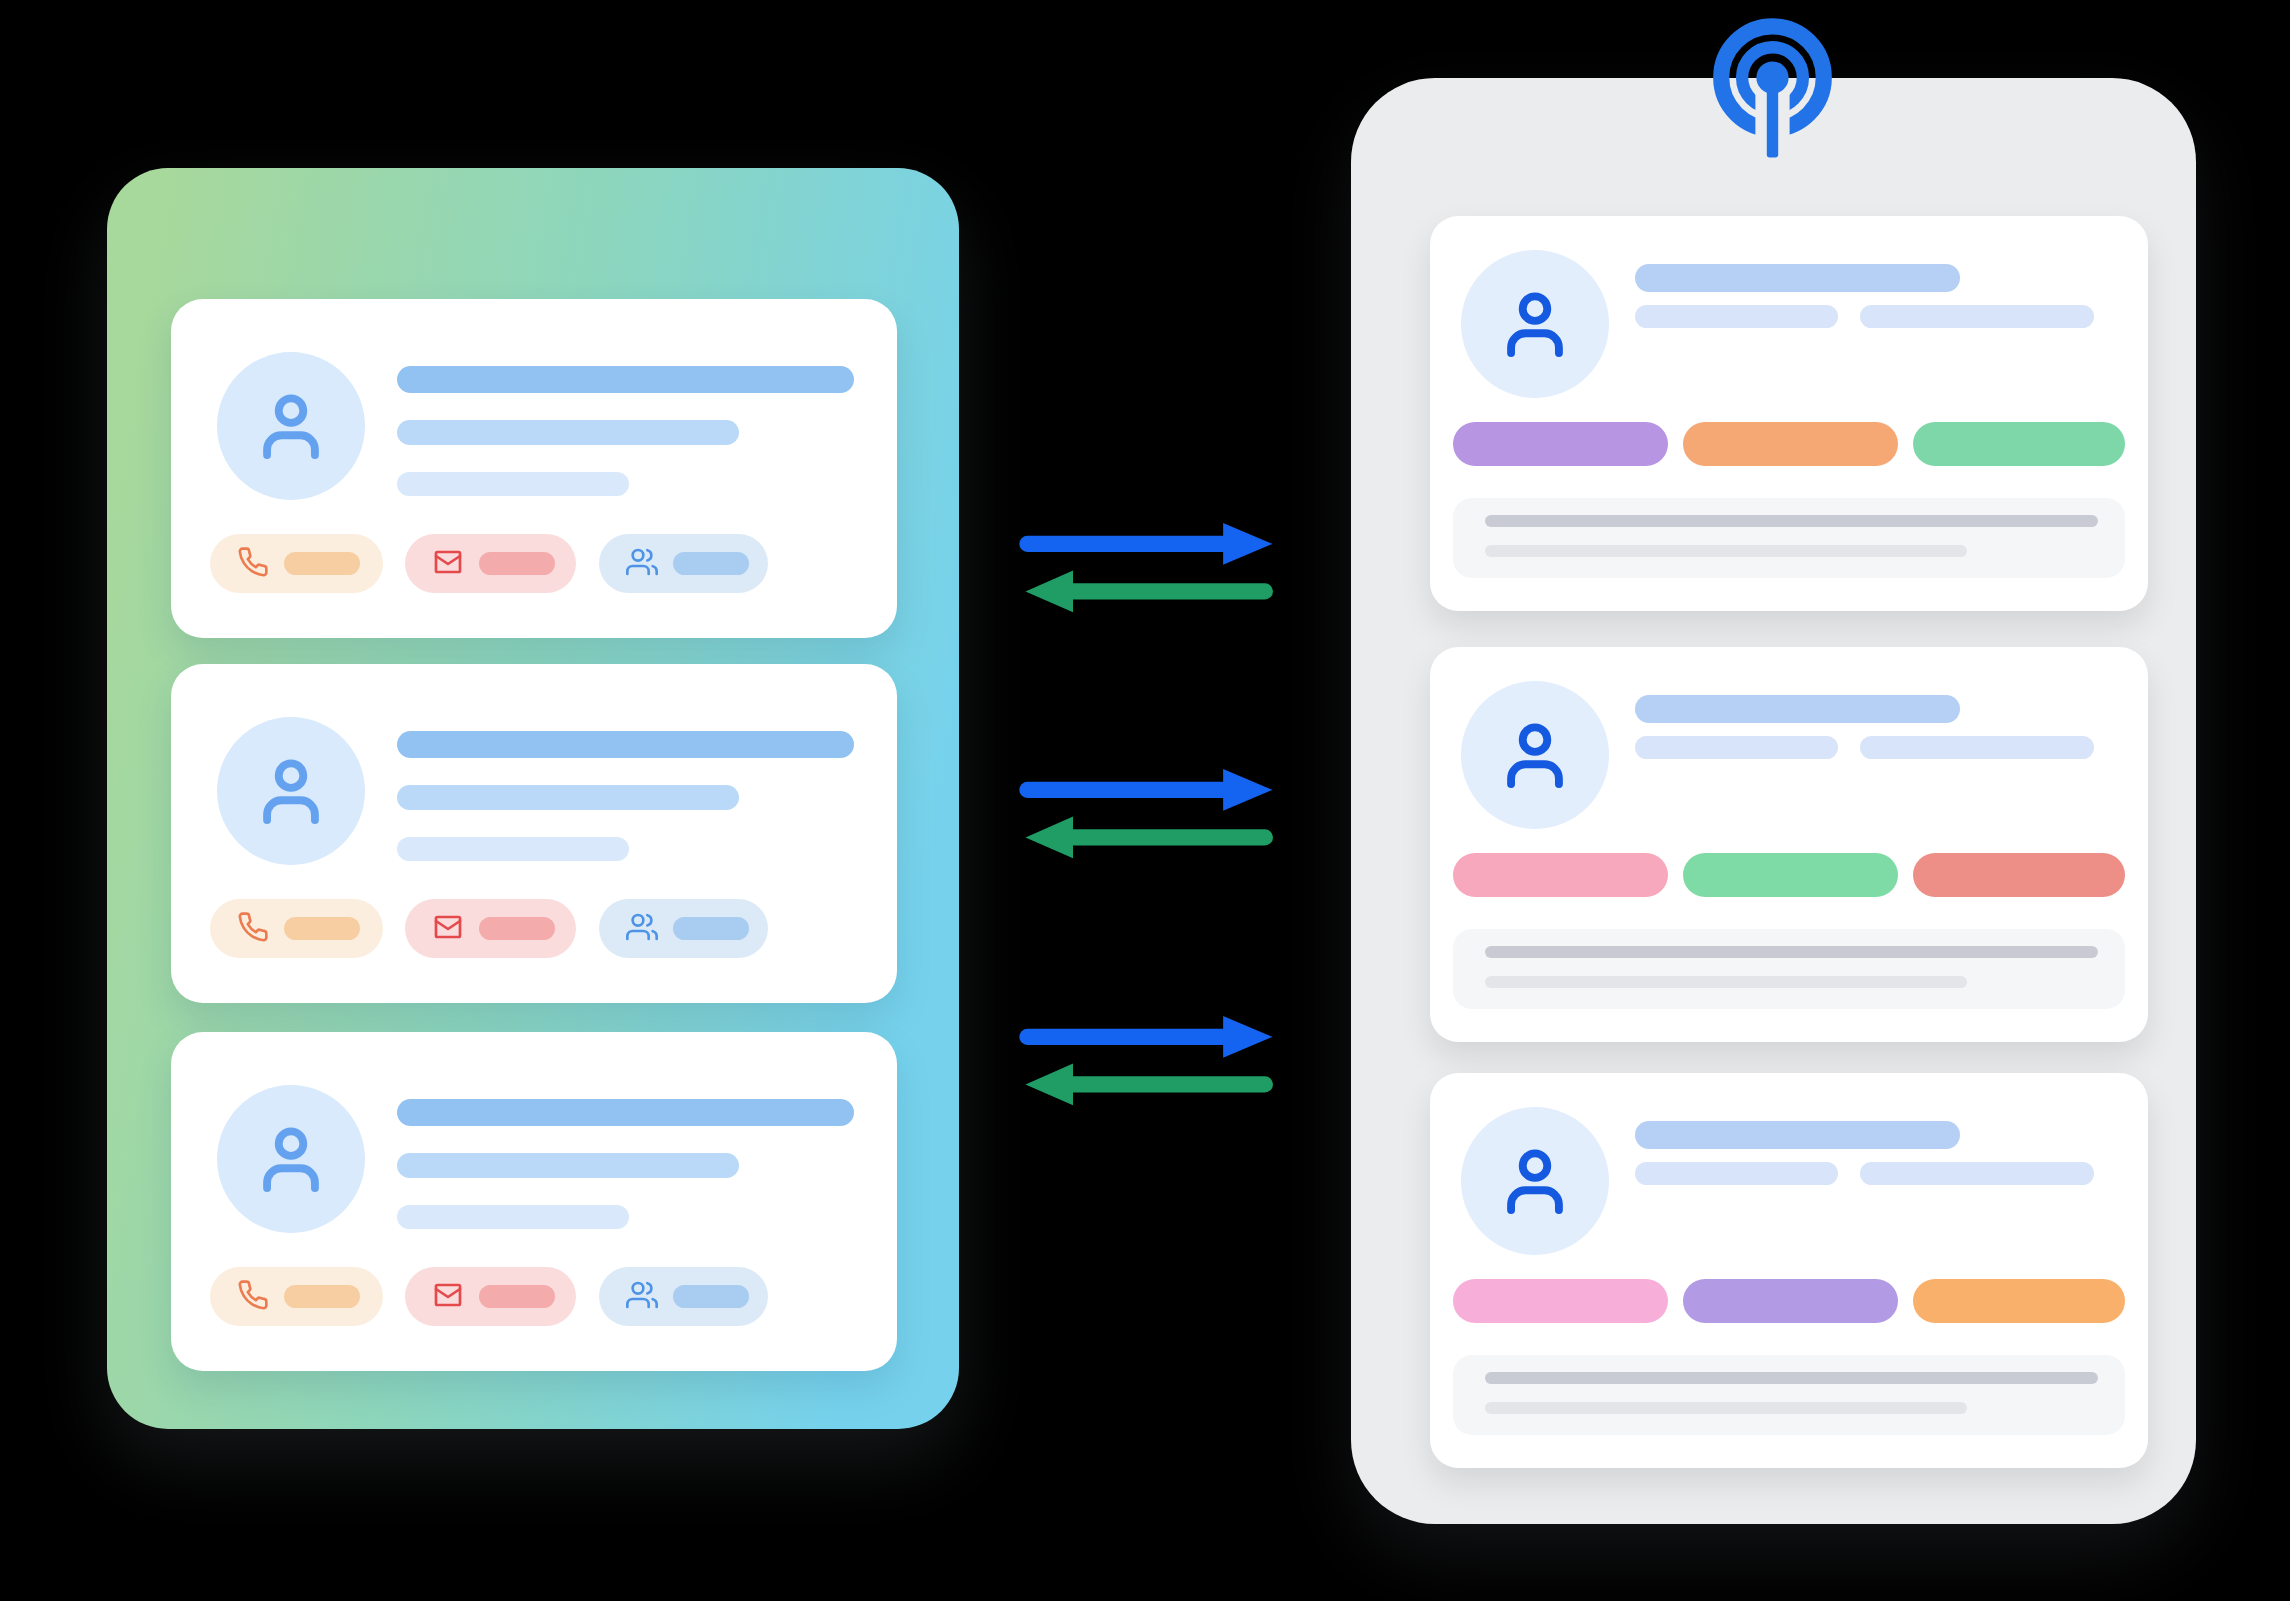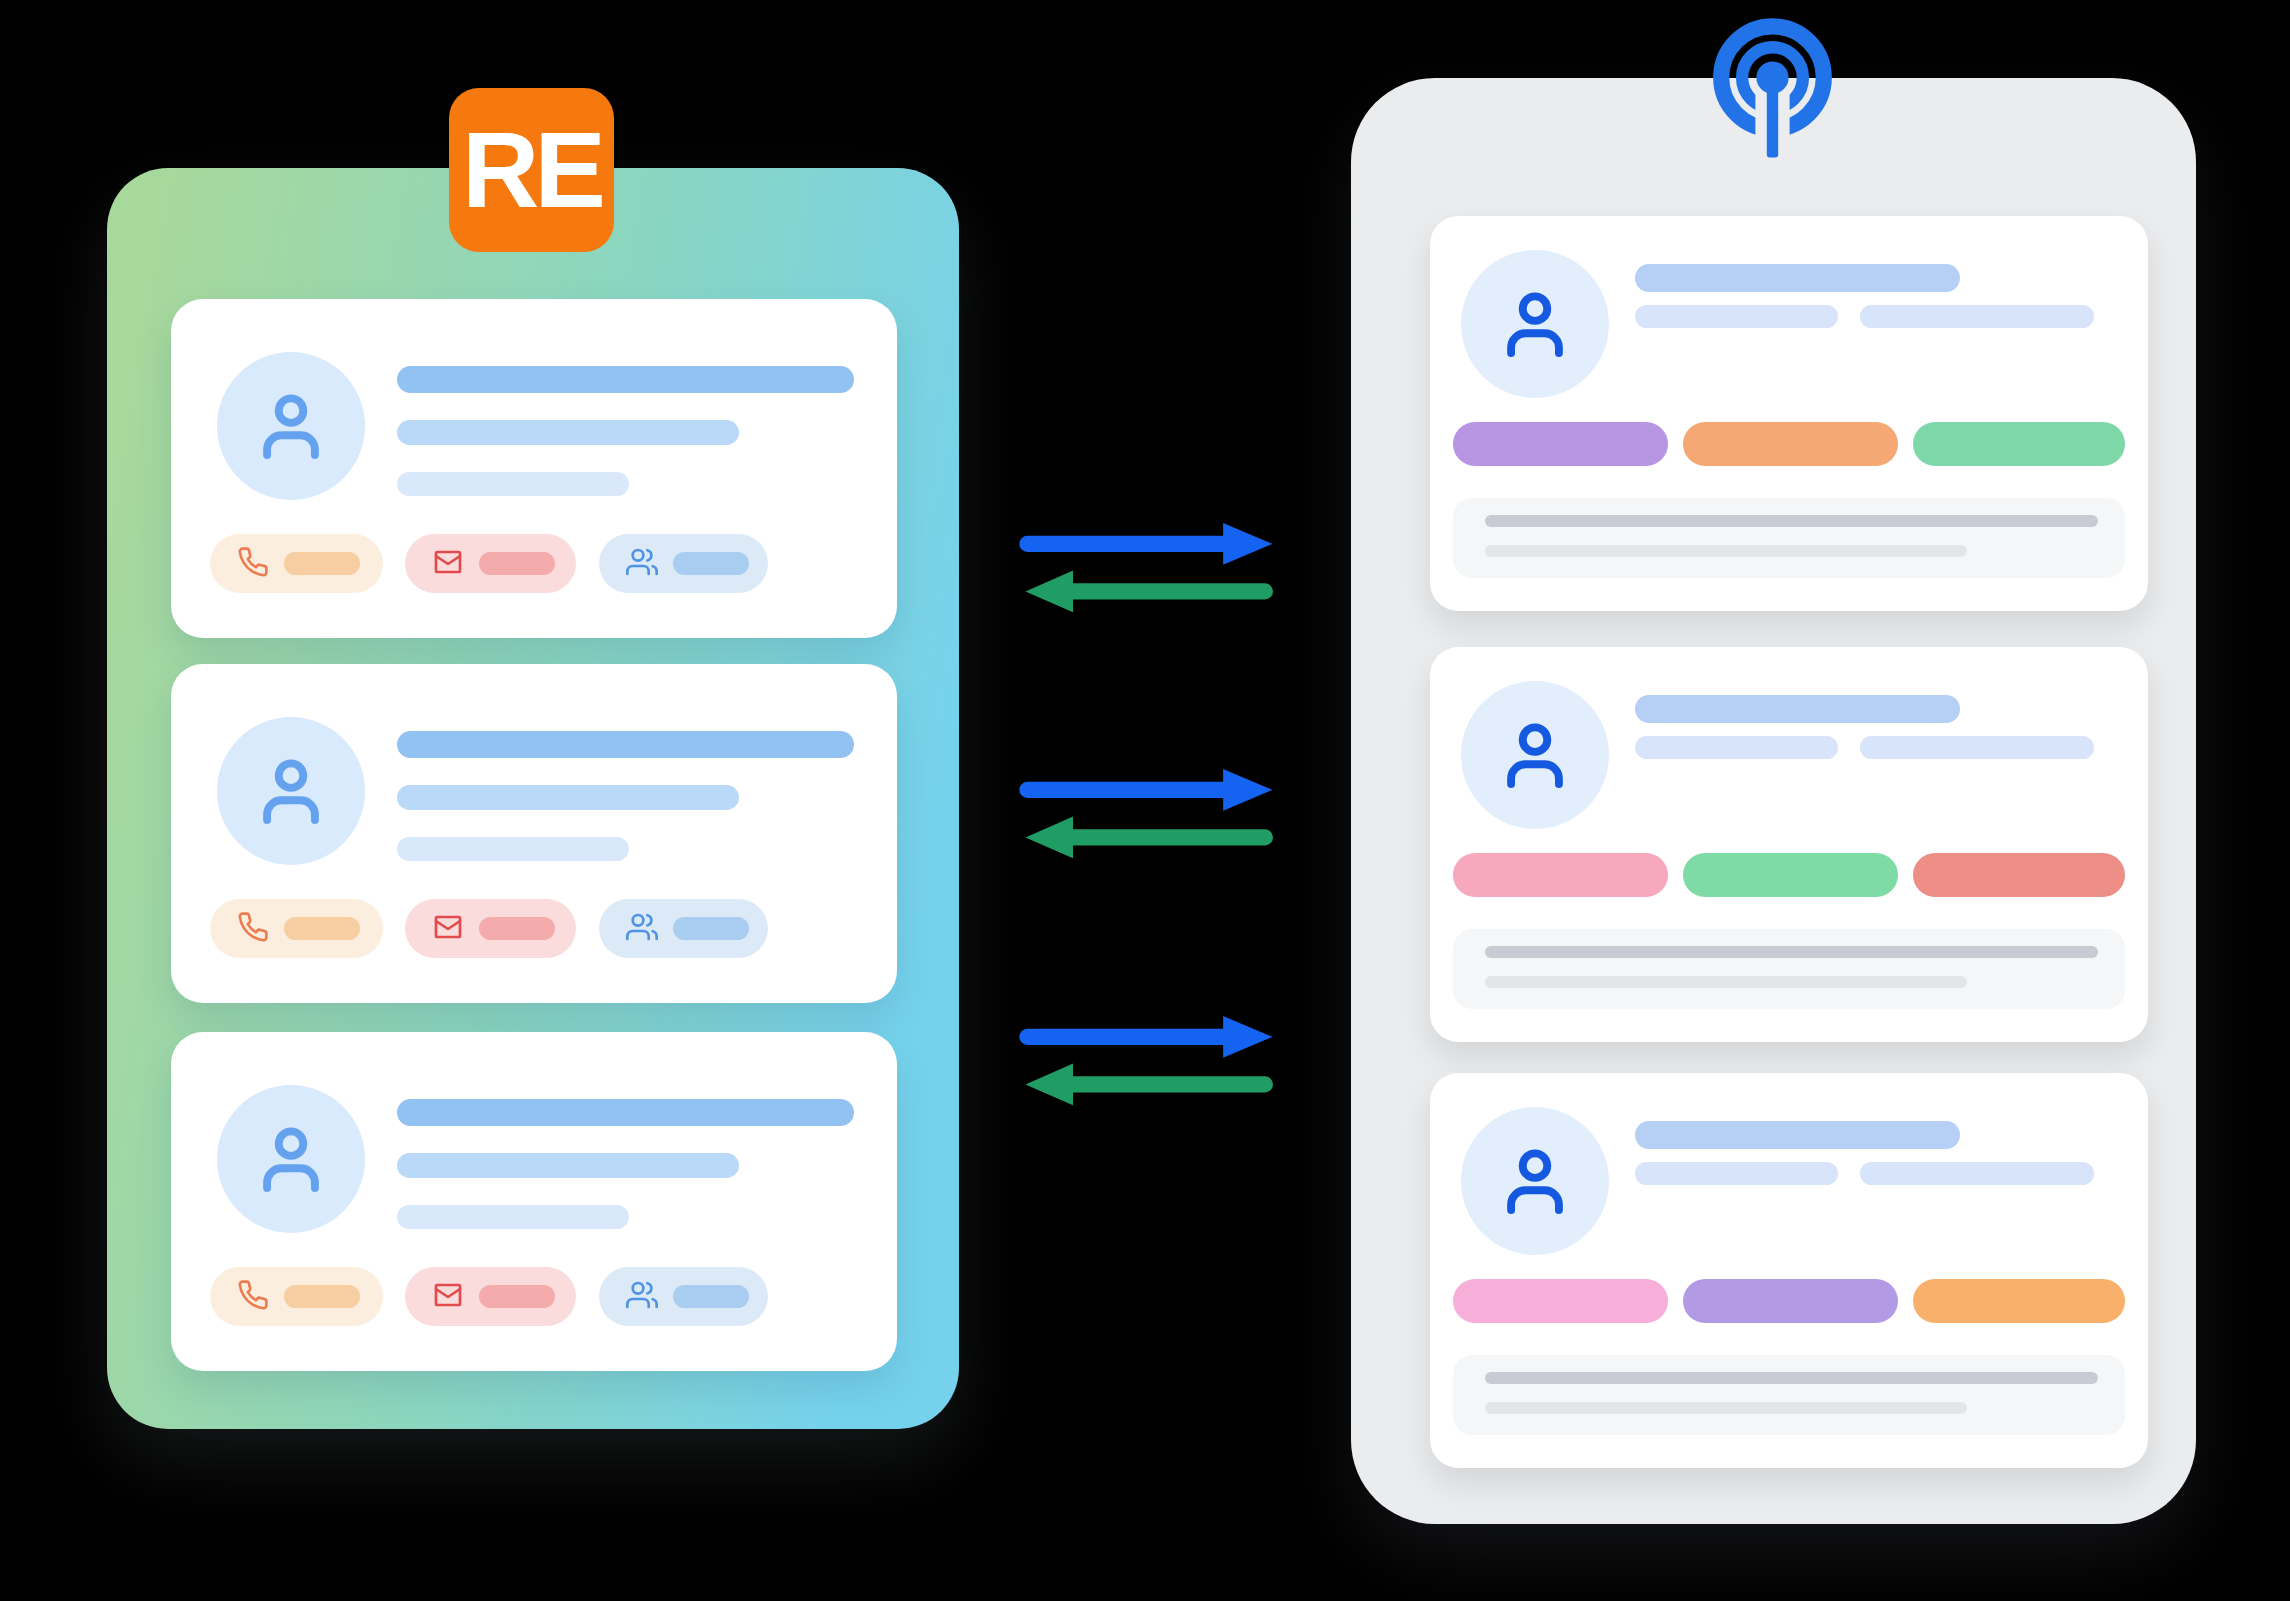--- a/index.html
+++ b/index.html
@@ -179,23 +179,20 @@
     <path d="M17 21v-2a4 4 0 0 0-4-4H5a4 4 0 0 0-4 4v2"></path>
     <path d="M23 21v-2a4 4 0 0 0-3-3.87"></path>
     <path d="M16 3.13a4 4 0 0 1 0 7.75"></path>
   </svg>
 </span>
         <span class="dash" style="background-color: rgb(169, 205, 241);"></span>
       </div>
     </div>
   </section>
 
-  <div class="re-badge" style="background-color: rgb(245, 121, 15); color: rgb(255, 255, 255);">
-    <span>RE</span>
-  </div>
 
   <div class="arrow-pair ap0">
     <svg width="266" height="105" viewBox="0 0 280 110">
       <g stroke="currentColor" fill="currentColor" style="color: rgb(20, 100, 241);">
         <line x1="12" y1="27" x2="222" y2="27" stroke-width="17" stroke-linecap="round"></line>
         <polygon points="218,5 270,27 218,49" stroke="none"></polygon>
       </g>
       <g stroke="currentColor" fill="currentColor" style="color: rgb(31, 157, 101);">
         <line x1="54" y1="77" x2="262" y2="77" stroke-width="17" stroke-linecap="round"></line>
         <polygon points="60,55 10,77 60,99" stroke="none"></polygon>

